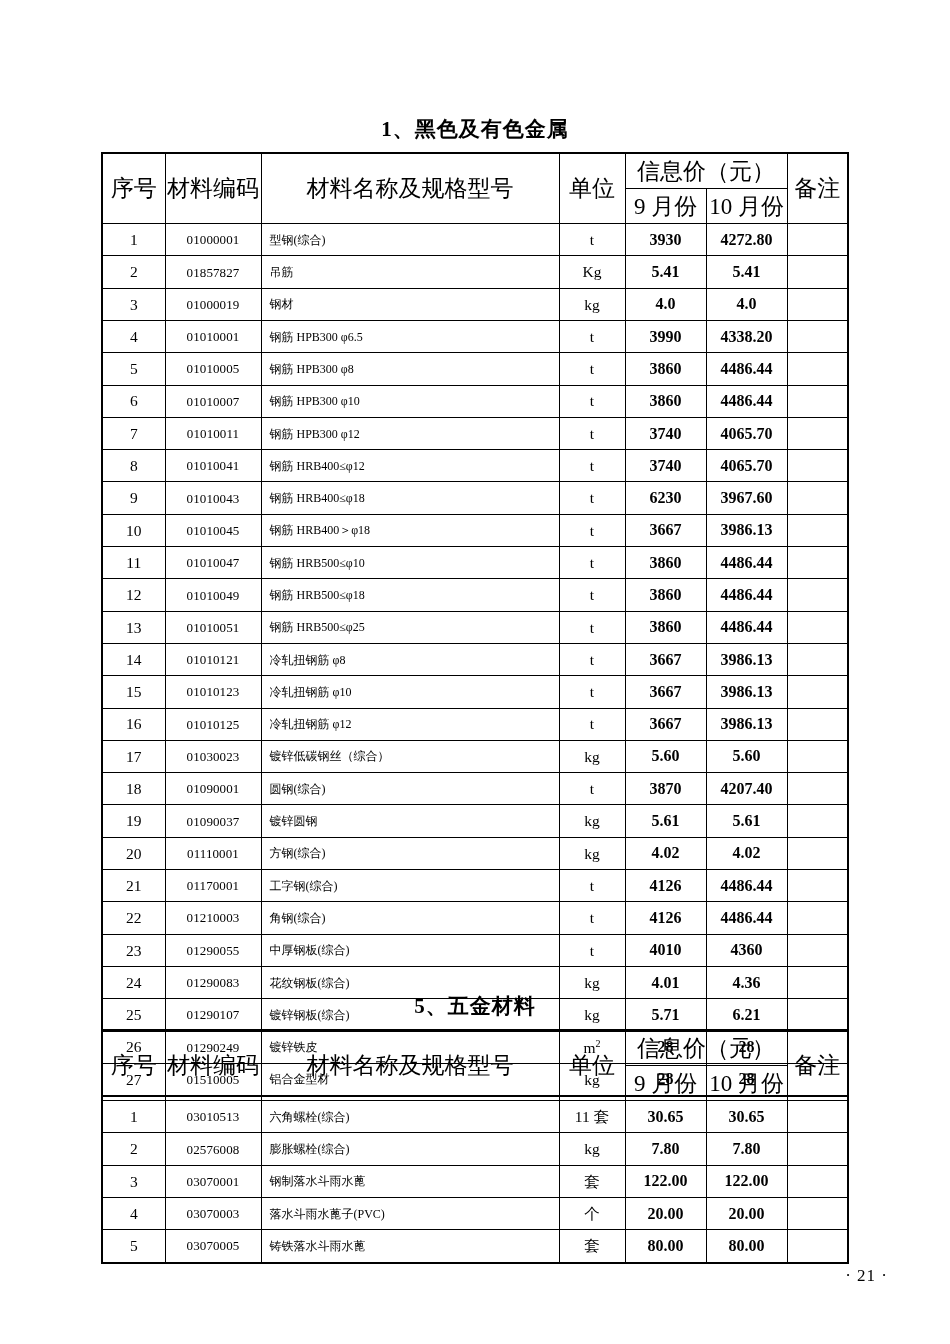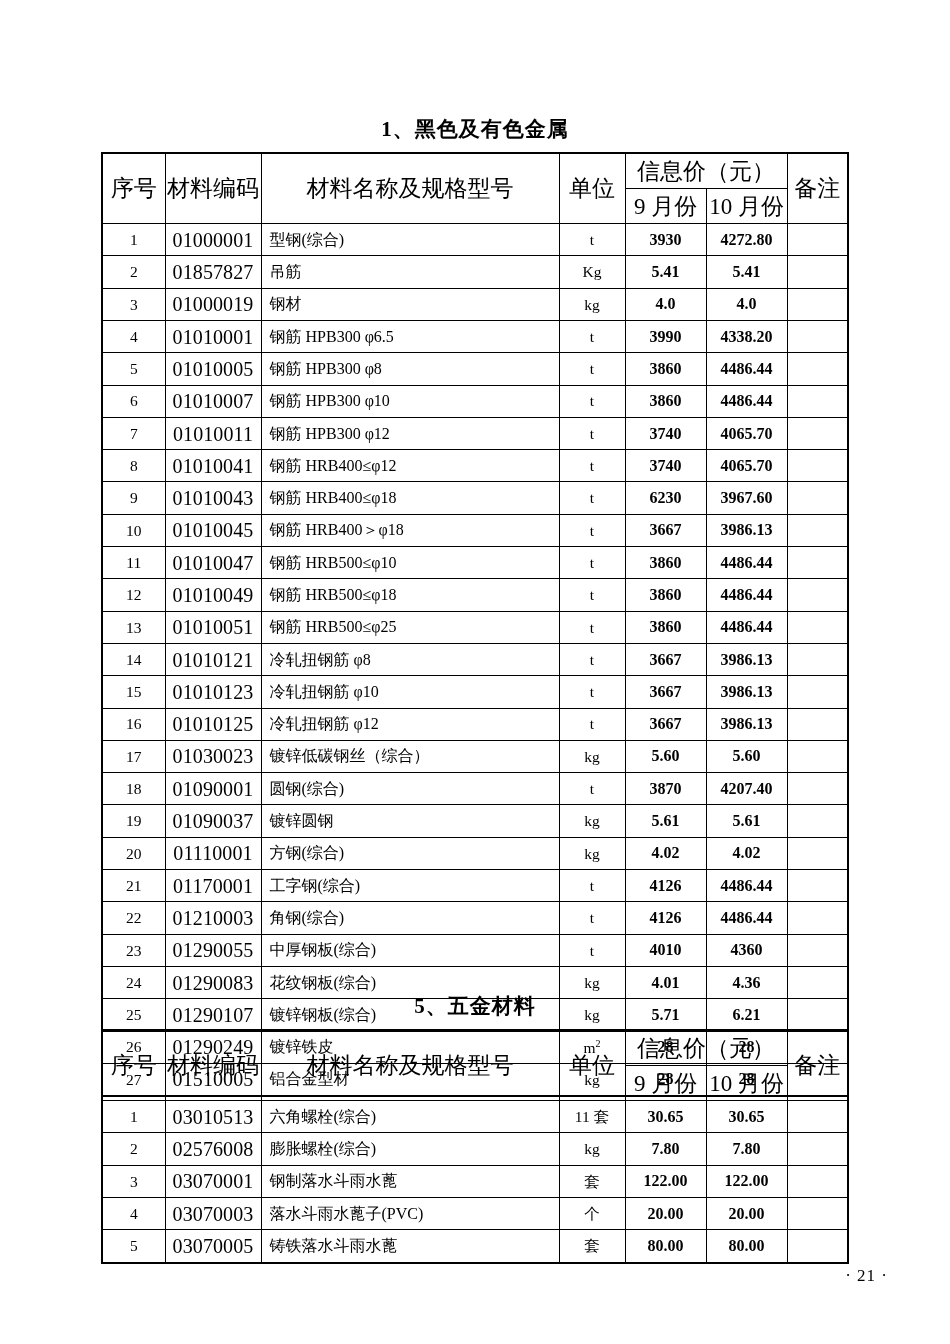--- a/index.html
+++ b/index.html
@@ -68,24 +68,24 @@
     height: 68px;
   }
 
   
   table.price-table tbody td {
     height: 31.3px;
   }
   table.price-table tbody td.c-name {
     text-align: left;
     padding-left: 8px;
-    font-size: 16px;
+    font-size: 12px;
   }
   table.price-table tbody td.c-code {
-    font-size: 20px;
+    font-size: 13px;
     letter-spacing: 0.1px;
   }
   table.price-table tbody td.c-no {
     font-size: 15.5px;
   }
   table.price-table tbody td.c-unit {
     font-size: 15.5px;
   }
   table.price-table tbody td.c-price {
     font-weight: bold;

